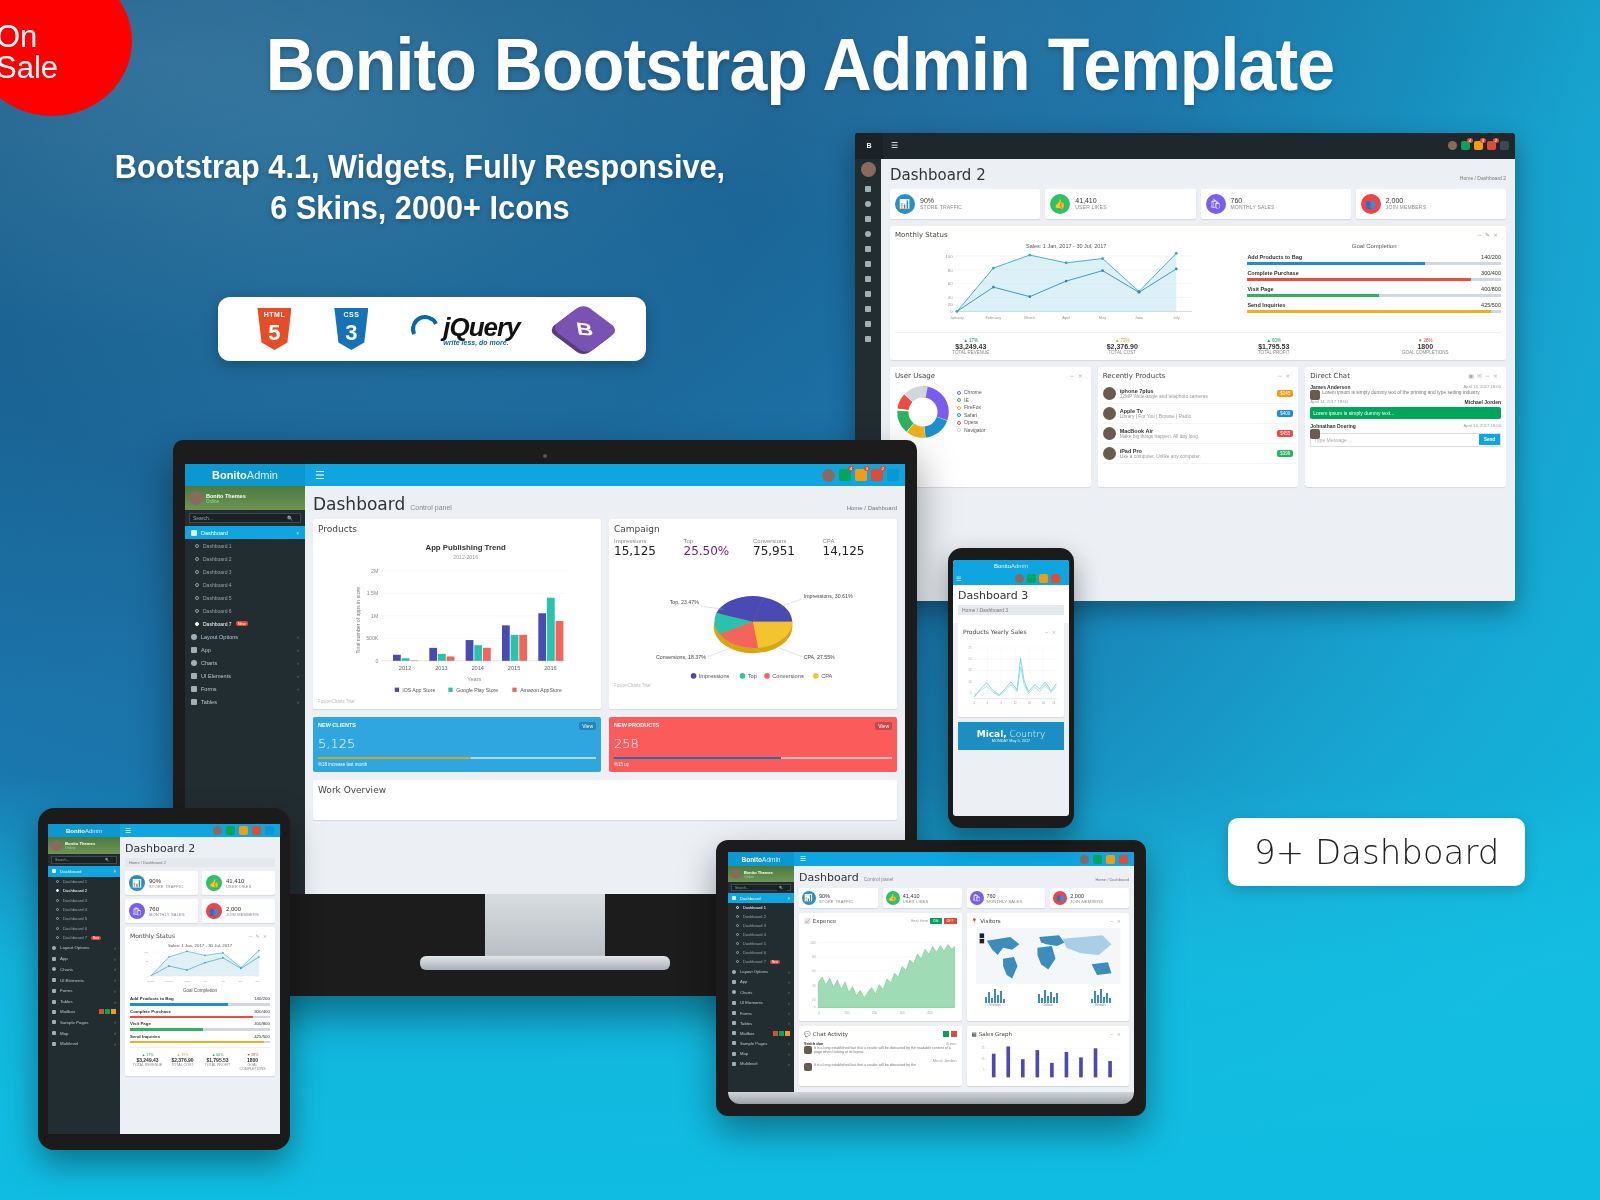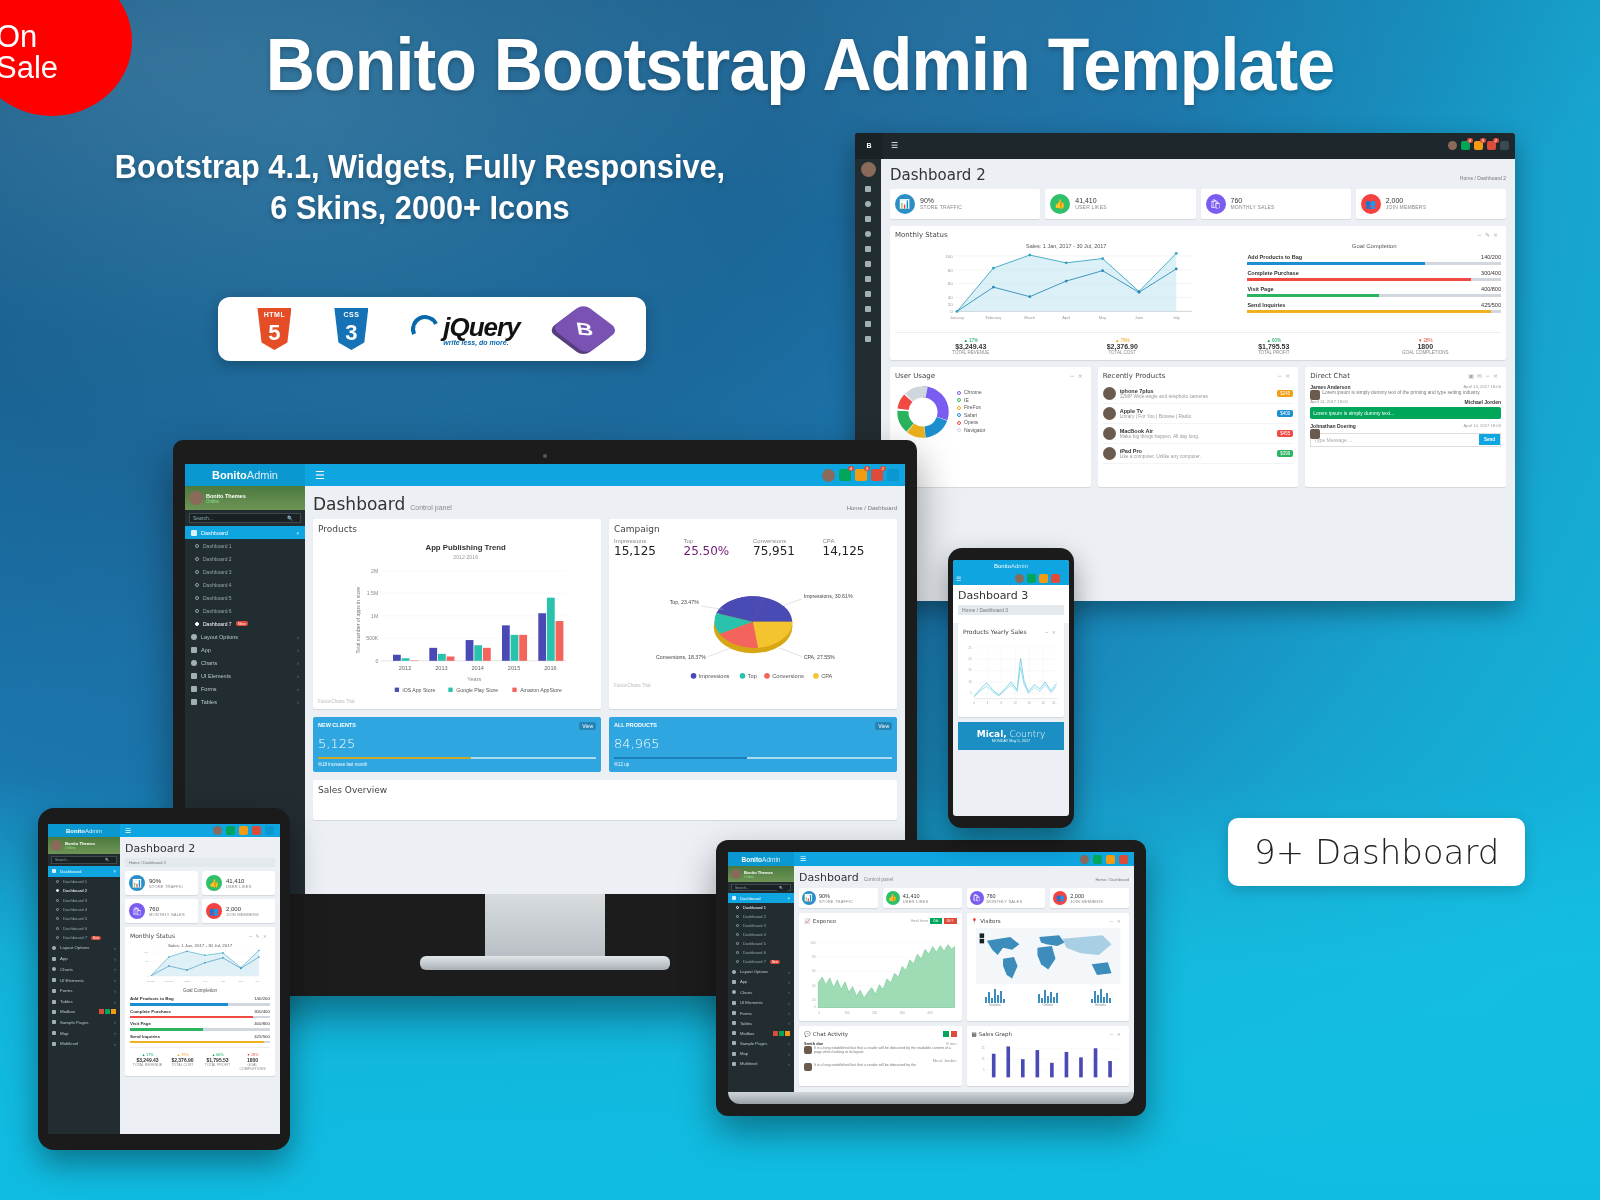--- a/index.html
+++ b/index.html
@@ -741,36 +741,36 @@
               <div class="sb-h">
                   <span class="t">NEW CLIENTS</span>
                 <span class="v">View</span>
                 </div>
               <div class="sb-big">5,125</div>
               <div class="sb-bar">
                   <i style="width:55%;background:#c7a92b"></i>
                 </div>
               <div class="sb-foot">%18 increase last month</div>
             </div>
-            <div class="small-box" style="background:#2fa6e0">
+            <div class="small-box" style="background:#fc5b5b">
               <div class="sb-h">
-                  <span class="t">ALL PRODUCTS</span>
+                  <span class="t">NEW PRODUCTS</span>
                 <span class="v">View</span>
                 </div>
-              <div class="sb-big">84,965</div>
+              <div class="sb-big">258</div>
               <div class="sb-bar">
-                  <i style="width:48%;background:#1b7fba"></i>
-                </div>
-              <div class="sb-foot">%12 up</div>
+                  <i style="width:60%;background:#1f6fb5"></i>
+                </div>
+              <div class="sb-foot">%15 up</div>
             </div>
           </div>
 
           <div style="display:flex;gap:8px;">
             <div class="card" style="flex:1;height:40px;">
-              <div class="card-title" style="font-size:9px;">Sales Overview</div>
+              <div class="card-title" style="font-size:9px;">Work Overview</div>
             </div>
           </div>
         </div>
       </div>
     </div>
     <div class="monitor-neck"></div>
     <div class="monitor-base"></div>
   </div>
 </div>
 

